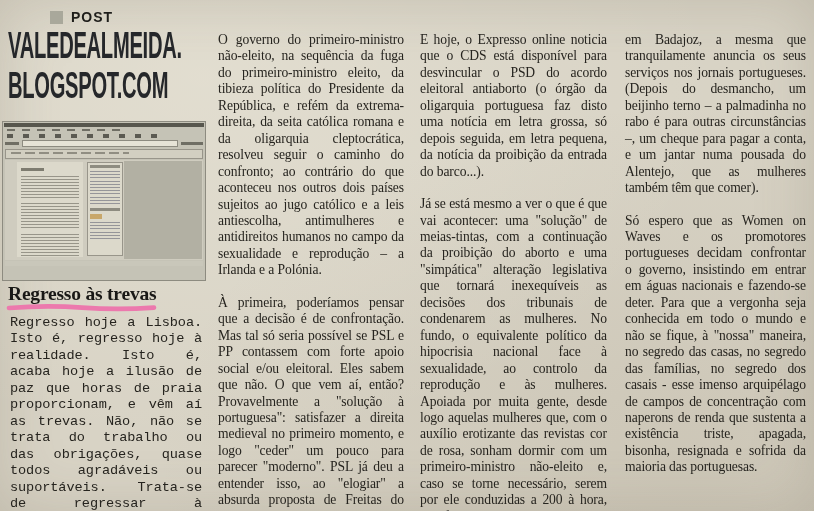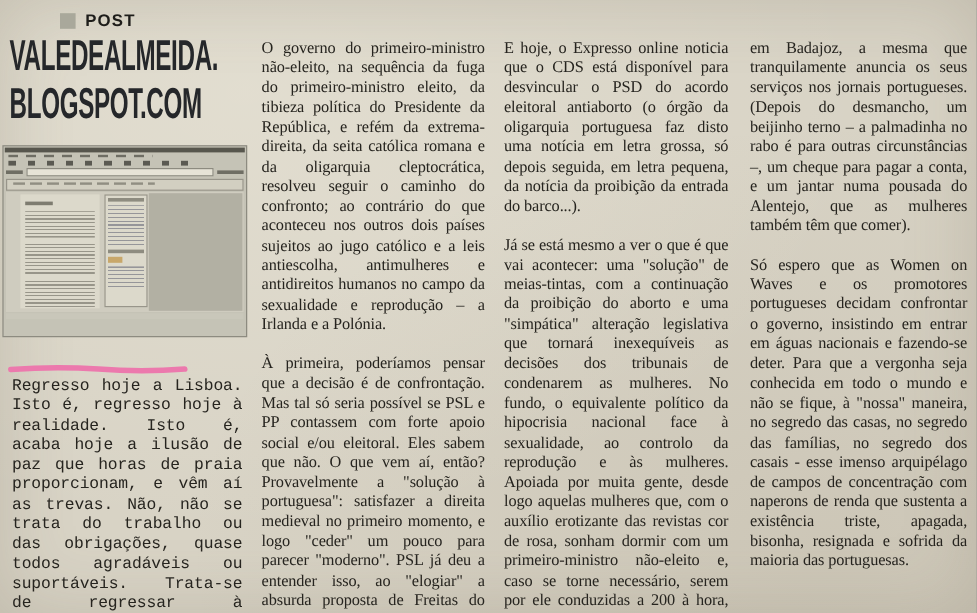--- a/index.html
+++ b/index.html
@@ -113,20 +113,21 @@
           <div class="t-side-head"></div>
           <div class="fx-links" style="height:34px"></div>
           <div class="t-side-head" style="margin-top:3px"></div>
           <div class="t-blogger-logo"></div>
           <div class="fx-links" style="height:18px"></div>
         </div>
       </div>
       <div class="t-status"></div>
     </div>
 
+    <h1 class="headline">Regresso às trevas</h1>
     <svg class="underline-svg" width="156" height="10">
       <path d="M5 5 Q 42 2, 78 4.6 T 150 4.6" fill="none" stroke-width="4.6" stroke-linecap="round" stroke="#ec79ad"></path>
     </svg>
 
     <p class="body-text col1-text">Regresso hoje a Lisboa. Isto é, regresso hoje à realidade. Isto é, acaba hoje a ilusão de paz que horas de praia proporcionam, e vêm aí as trevas. Não, não se trata do trabalho ou das obrigações, quase todos agradáveis ou suportáveis. Trata-se de regressar à realidade do país onde o governo proíbe a entrada em águas nacionais do barco da Women on Waves.</p>
   </div>
 
   <div class="col col-2">
     <p class="body-text">O governo do primeiro-ministro não-eleito, na sequência da fuga do primeiro-ministro eleito, da tibieza política do Presidente da República, e refém da extrema-direita, da seita católica romana e da oligarquia cleptocrática, resolveu seguir o caminho do confronto; ao contrário do que aconteceu nos outros dois países sujeitos ao jugo católico e a leis antiescolha, antimulheres e antidireitos humanos no campo da sexualidade e reprodução – a Irlanda e a Polónia.</p>
     <p class="body-text">À primeira, poderíamos pensar que a decisão é de confrontação. Mas tal só seria possível se PSL e PP contassem com forte apoio social e/ou eleitoral. Eles sabem que não. O que vem aí, então? Provavelmente a "solução à portuguesa": satisfazer a direita medieval no primeiro momento, e logo "ceder" um pouco para parecer "moderno". PSL já deu a entender isso, ao "elogiar" a absurda proposta de Freitas do Amaral.</p>

